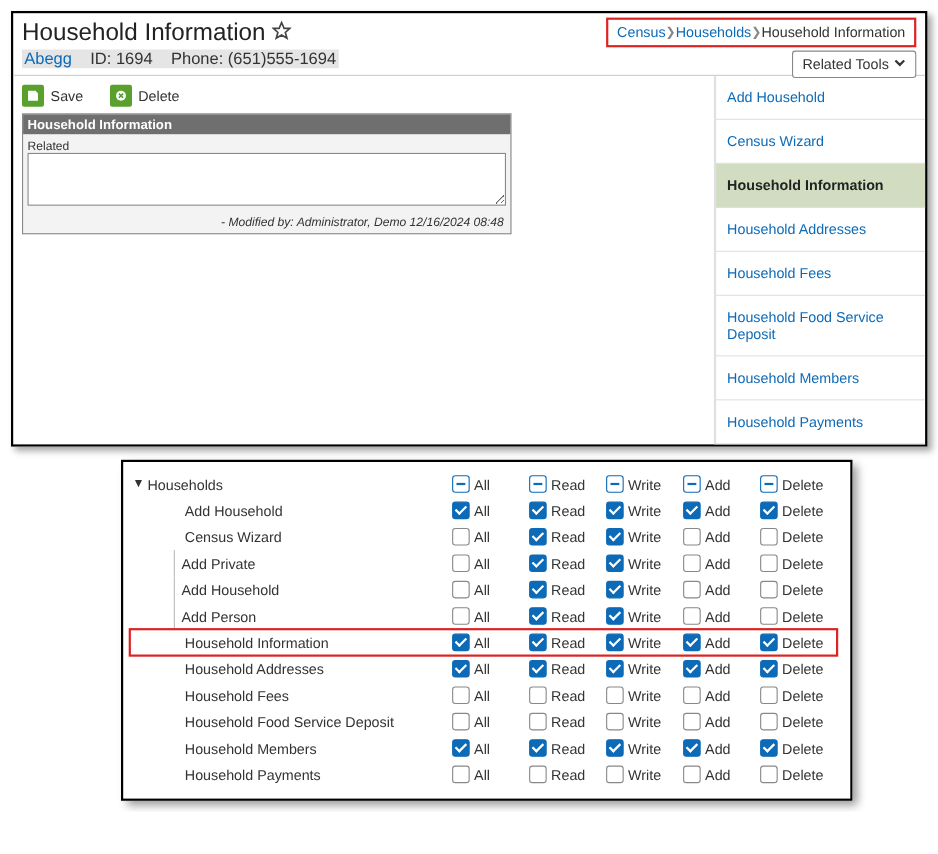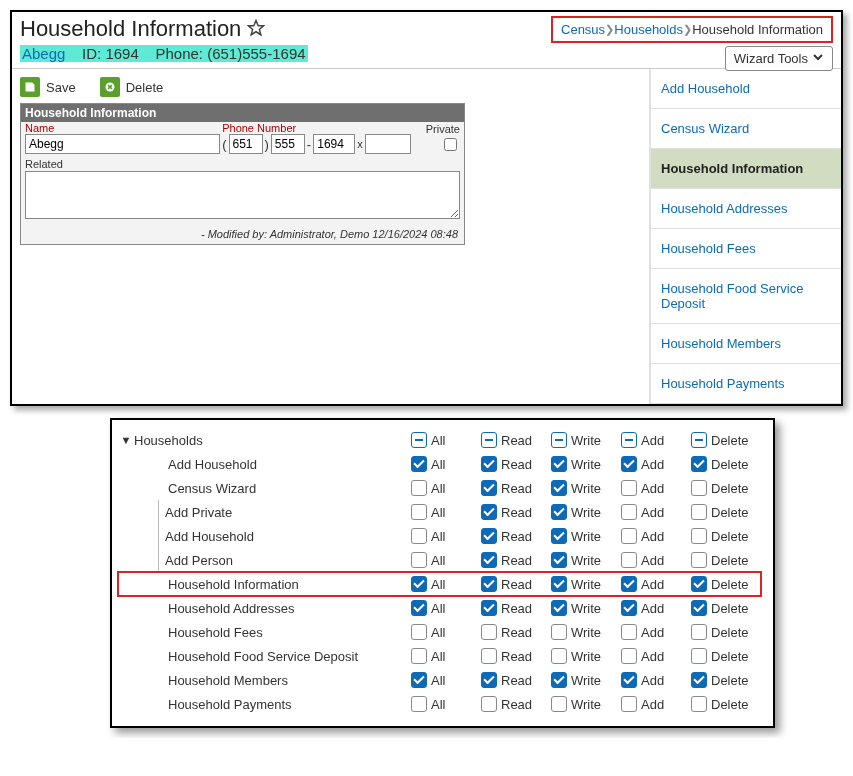--- a/index.html
+++ b/index.html
@@ -48,21 +48,21 @@
     align-items: center;
     gap: 0;
   }
   .breadcrumb-box a { color: #0d6ab7; text-decoration: none; }
   .chev { color:#888; font-size:11px; }
 
   .sub-title {
     padding: 2px 8px 6px 8px;
     font-size: 15px;
   }
-  .hl { background: #5eead4; padding: 0 2px; }
+  .hl { background: #e5e5e5; padding: 0 2px; }
   .sub-title .name { color:#0d6ab7; font-weight:500; }
 
   .related-tools {
     position: absolute;
     right: 8px;
     top: 34px;
     border: 1px solid #888;
     border-radius: 3px;
     padding: 4px 8px;
     font-size: 13px;
@@ -222,21 +222,21 @@
       &nbsp;&nbsp;
       <span>ID:</span>
       <span>1694</span>
       &nbsp;&nbsp;
       <span>Phone:</span>
       <span>(651)555-1694</span>
     </span>
   </div>
 
   <div class="related-tools">
-    <span>Wizard Tools</span>
+    <span>Related Tools</span>
     <span>
       <svg width="12" height="12" viewBox="0 0 12 12">
           <path d="M2 4 L6 8 L10 4" stroke="#333" stroke-width="2" fill="none"></path>
         </svg>
     </span>
   </div>
 
   <div class="content-row">
 
     <div class="left">
@@ -256,43 +256,20 @@
                 <path d="M5.5 5.5l5 5M10.5 5.5l-5 5" stroke="#5aa02c" stroke-width="2"></path>
               </svg>
           </span>
           <span>Delete</span>
         </div>
       </div>
 
       <div class="form-card">
         <div class="form-card-hd">Household Information</div>
         <div class="form-body">
-          <div class="row1">
-            <div class="col name">
-              <span class="lbl">Name</span>
-              <input type="text" class="hl-input" style="width: 195px;" value="Abegg">
-            </div>
-            <div class="col phone">
-              <span class="lbl">Phone Number</span>
-              <div class="phone-grp">
-                <span>(</span>
-                <input type="text" class="hl-input" style="width: 34px;" value="651">
-                <span>)</span>
-                <input type="text" class="hl-input" style="width: 34px;" value="555">
-                <span>-</span>
-                <input type="text" class="hl-input" style="width: 42px;" value="1694">
-                <span style="font-size:11px">x</span>
-                <input type="text" style="width: 46px;" value="">
-              </div>
-            </div>
-            <div class="col priv">
-              <span class="lbl black">Private</span>
-              <input type="checkbox" style="">
-            </div>
-          </div>
           <div style="padding:2px 4px 0 4px">
             <span class="lbl black">Related</span>
           </div>
           <textarea class="ta" style=""></textarea>
           <div class="mod-line">- Modified by: Administrator, Demo 12/16/2024 08:48</div>
         </div>
       </div>
     </div>
 
     <div class="right" id="side-nav">

